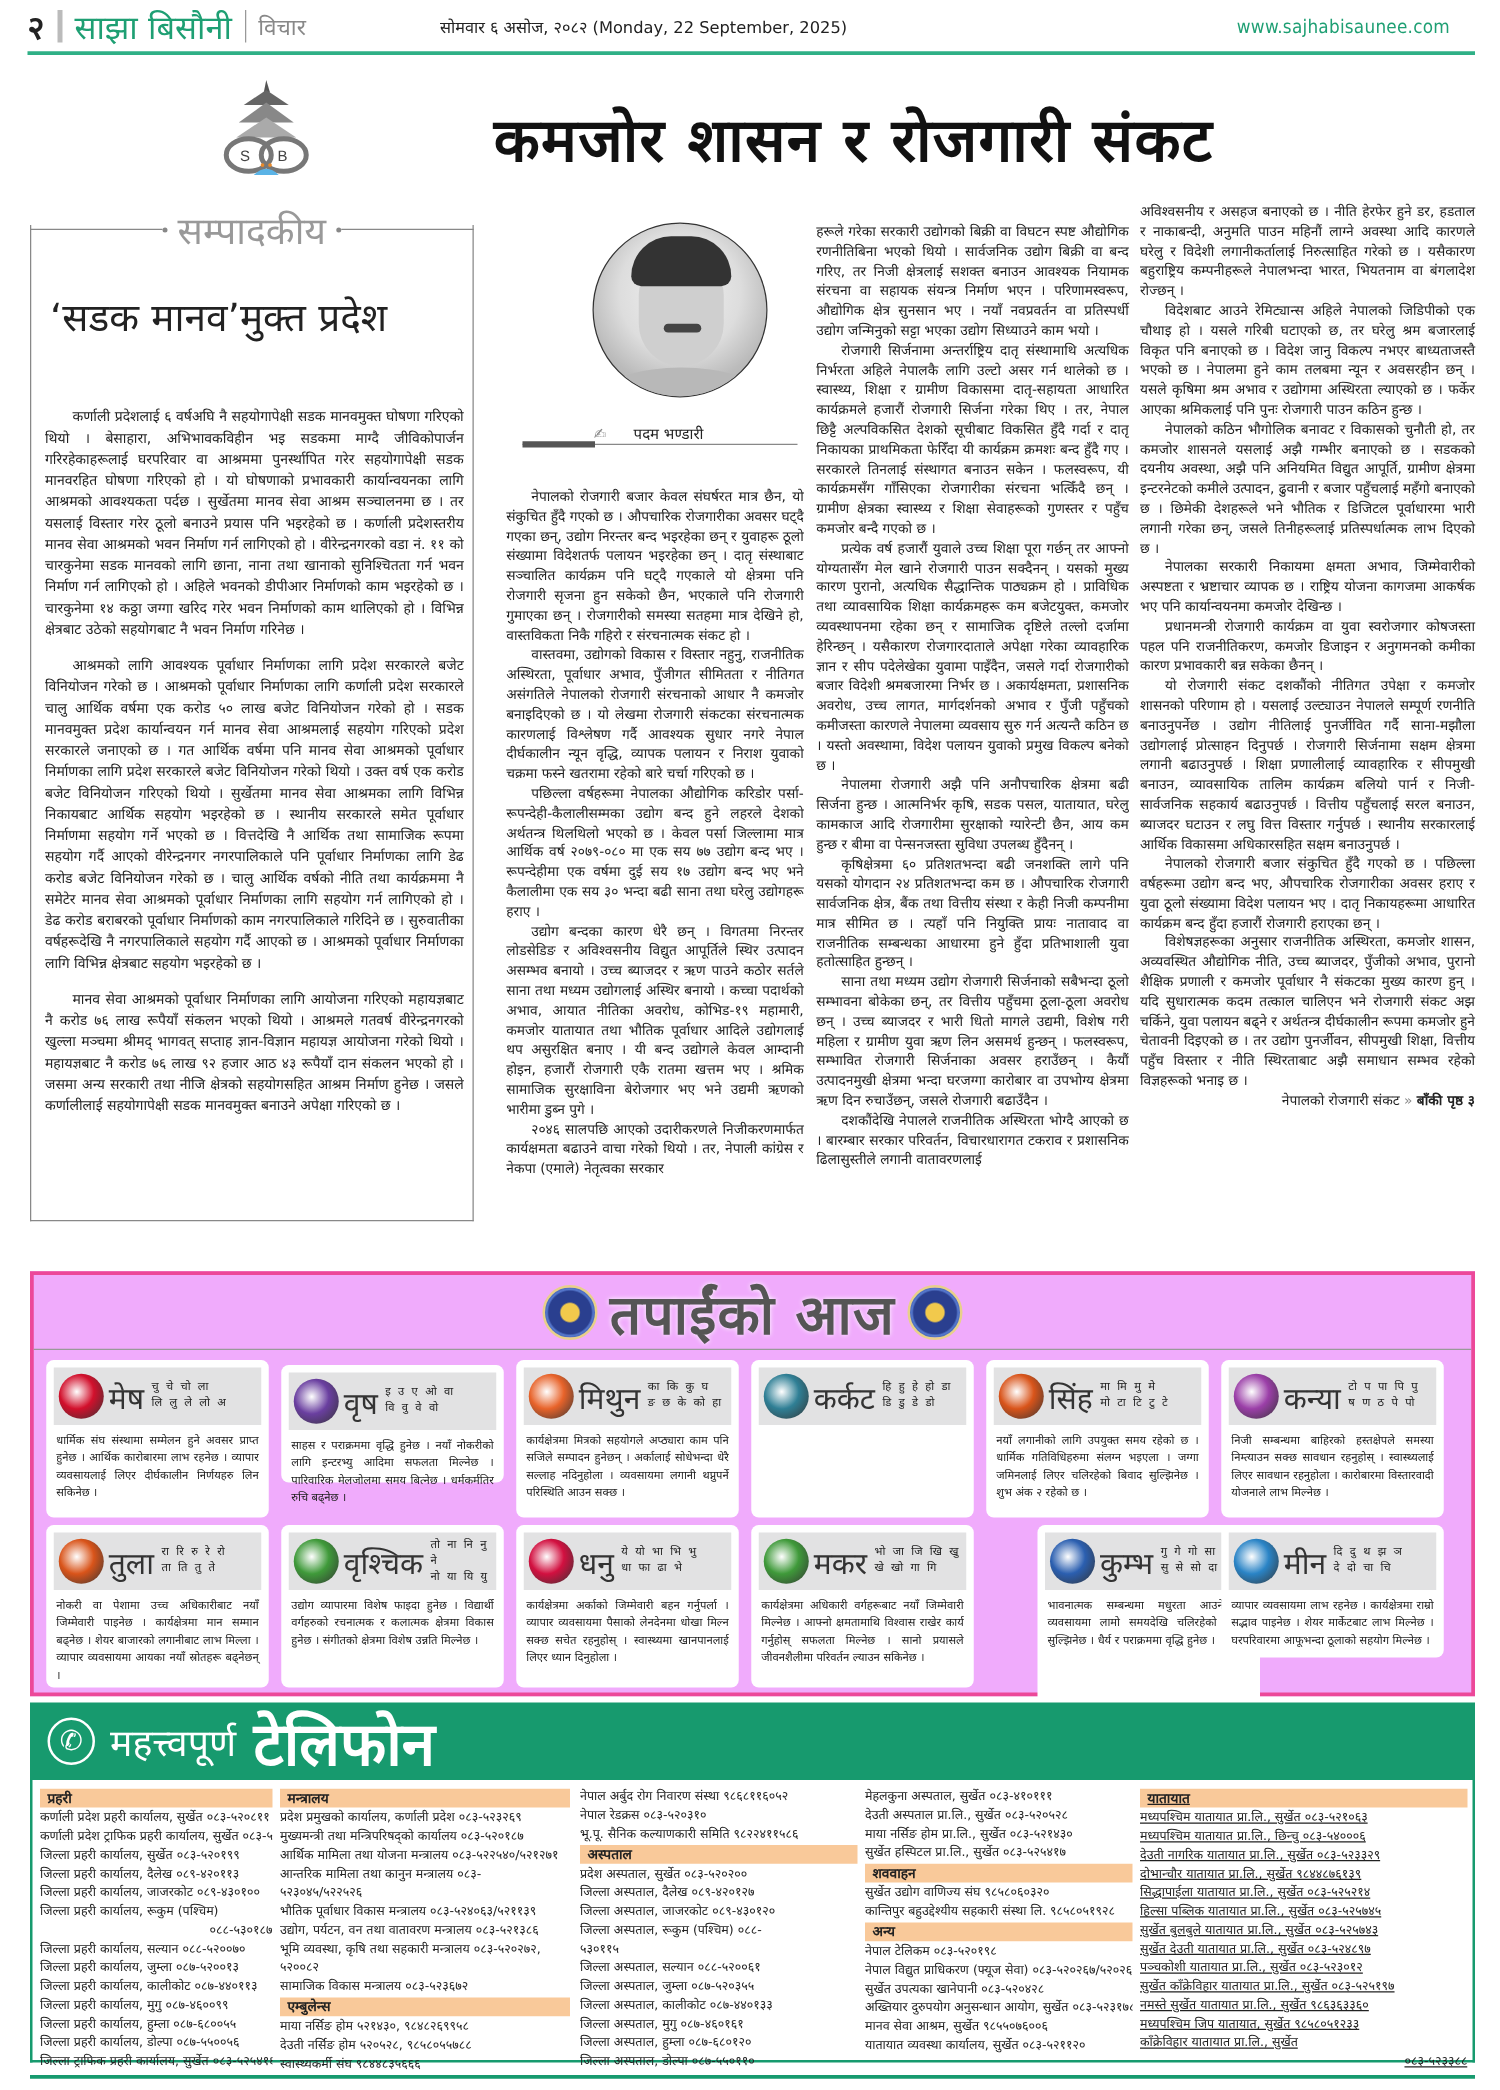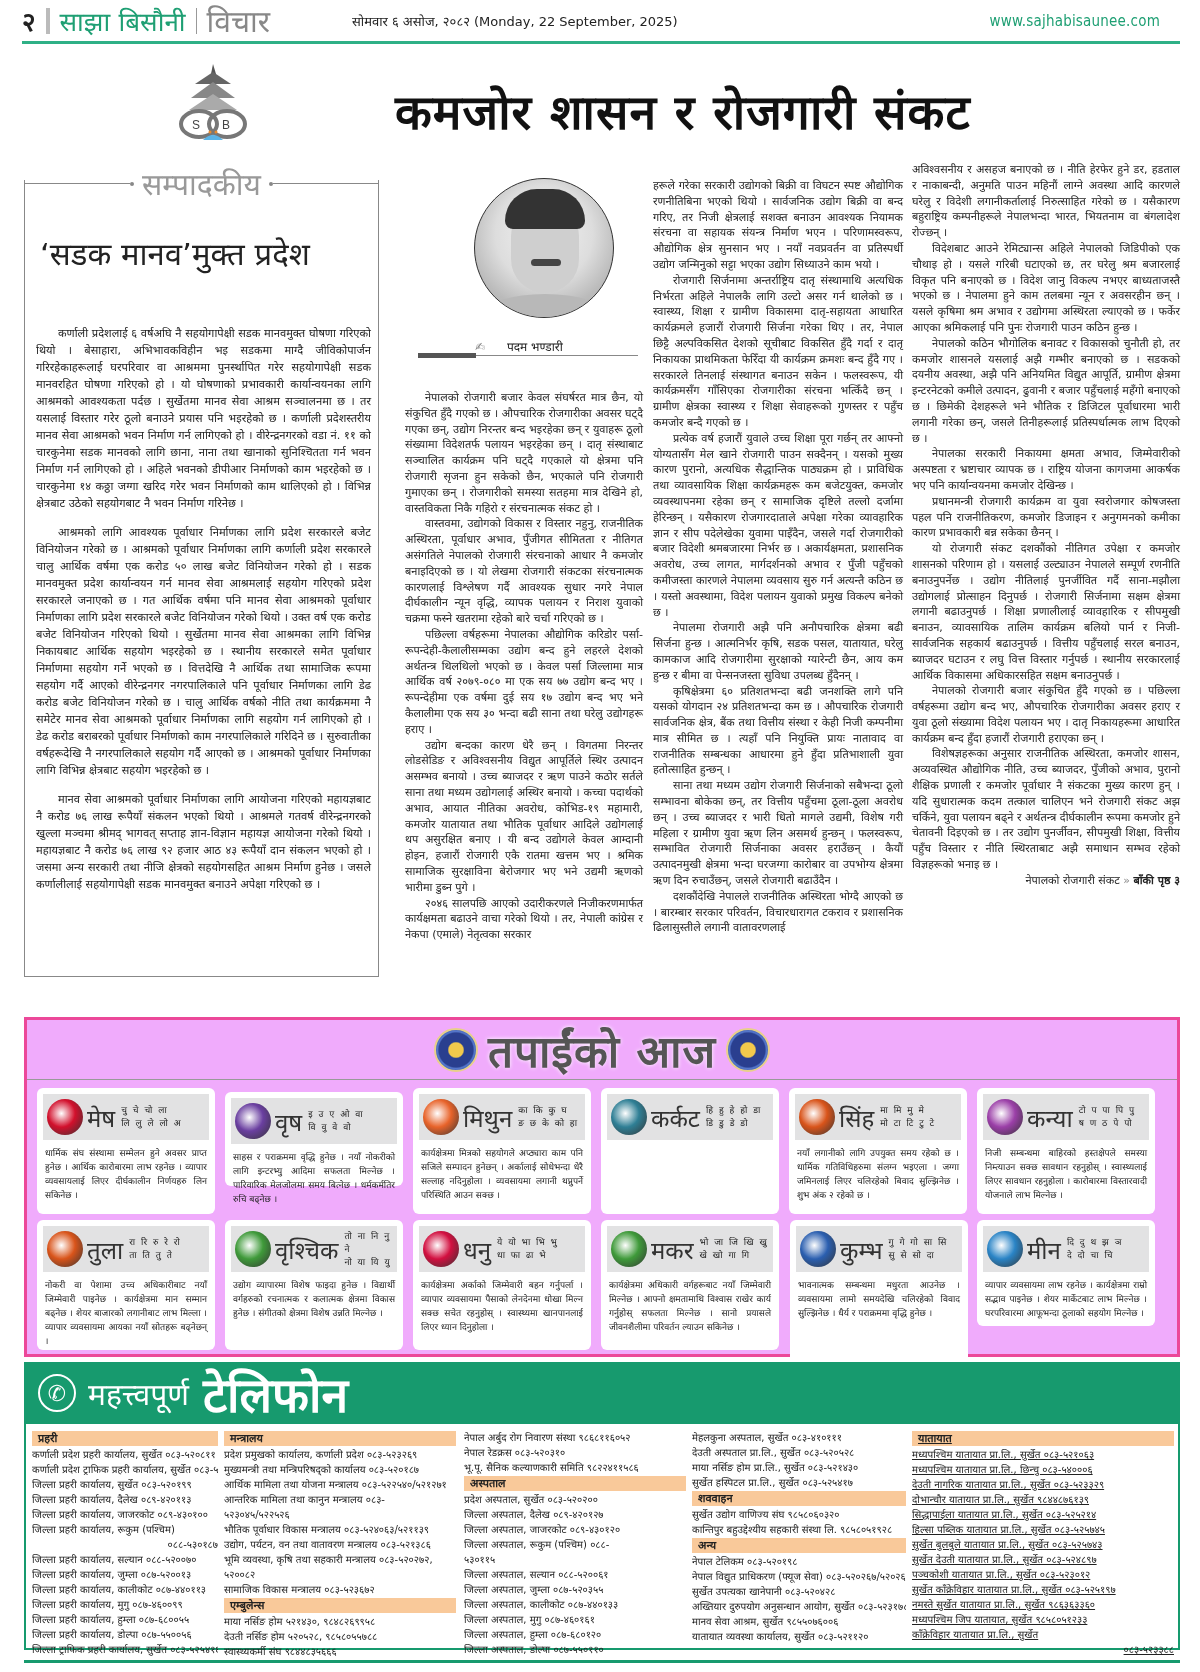--- a/index.html
+++ b/index.html
@@ -2,21 +2,21 @@
 <html><head>
 <meta charset="utf-8">
 <style>
 *{box-sizing:border-box;margin:0;padding:0}
 body{width:1200px;height:1672px;background:#fff;font-family:"DejaVu Sans",sans-serif;color:#222;position:relative;overflow:hidden}
 .mast{position:absolute;left:22px;top:0;width:1158px;height:44px;display:flex;align-items:center;border-bottom:3px solid #2fb086}
 .mast .pg{font-size:26px;font-weight:bold;color:#222;margin-right:10px}
 .mast .sep{width:4px;height:26px;background:#bbb;margin-right:10px}
 .mast .brand{font-size:26px;color:#1e9f73;margin-right:10px;font-family:"DejaVu Serif",serif}
 .mast .sep2{width:1px;height:26px;background:#999;margin-right:10px}
-.mast .sect{font-size:30px;color:#888;font-family:"DejaVu Serif",serif}
+.mast .sect{font-size:18px;color:#888;font-family:"DejaVu Serif",serif}
 .mast .date{position:absolute;left:330px;top:12px;font-size:13px;color:#222}
 .mast .url{position:absolute;right:20px;top:12px;font-size:15px;color:#1e9f73;font-family:"DejaVu Sans Condensed","DejaVu Sans",sans-serif;letter-spacing:.2px}
 .logo{position:absolute;left:175px;top:64px;width:76px;height:88px}
 .headline{position:absolute;left:395px;top:78px;width:780px;font-size:48px;font-weight:bold;color:#111;letter-spacing:1px;font-family:"DejaVu Sans",sans-serif;white-space:nowrap}
 .ed-box{position:absolute;left:24px;top:180px;width:355px;height:797px;border:1px solid #888;border-top:none}
 .ed-label{position:absolute;left:24px;top:163px;width:355px;display:flex;align-items:center}
 .ed-label .ln{flex:1;height:1px;background:#888}
 .ed-label .dot{width:4px;height:4px;border-radius:50%;background:#888}
 .ed-label .txt{font-size:30px;color:#999;padding:0 8px;font-family:"DejaVu Serif",serif}
 .ed-title{position:absolute;left:40px;top:232px;width:330px;font-size:31px;color:#222;white-space:nowrap}
@@ -257,21 +257,21 @@
         <div class="hd">
           <span class="ic" style="background: radial-gradient(circle at 40% 40%, rgb(255, 255, 255) 0px, rgb(63, 154, 58) 45%, rgb(51, 51, 51) 100%);"></span>
           <span class="nm">मकर</span>
           <span class="sy">
             <div>भो जा जि खि खु</div>
             <div>खे खो गा गि</div>
           </span>
         </div>
         <div class="tx">कार्यक्षेत्रमा अधिकारी वर्गहरूबाट नयाँ जिम्मेवारी मिल्नेछ । आफ्नो क्षमतामाथि विश्वास राखेर कार्य गर्नुहोस् सफलता मिल्नेछ । सानो प्रयासले जीवनशैलीमा परिवर्तन ल्याउन सकिनेछ ।</div>
       </div>
-      <div class="card" style="left: 763px; top: 200px; height: 152px;">
+      <div class="card" style="left: 803px; top: 200px; height: 152px;">
         <div class="hd">
           <span class="ic" style="background: radial-gradient(circle at 40% 40%, rgb(255, 255, 255) 0px, rgb(43, 95, 176) 45%, rgb(51, 51, 51) 100%);"></span>
           <span class="nm">कुम्भ</span>
           <span class="sy">
             <div>गु गे गो सा सि</div>
             <div>सु से सो दा</div>
           </span>
         </div>
         <div class="tx">भावनात्मक सम्बन्धमा मधुरता आउनेछ । व्यवसायमा लामो समयदेखि चलिरहेको विवाद सुल्झिनेछ । धैर्य र पराक्रममा वृद्धि हुनेछ ।</div>
       </div>

